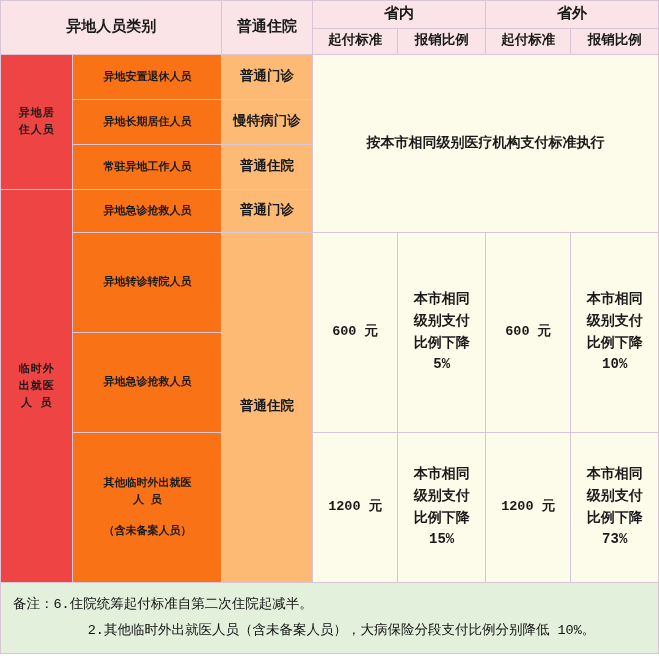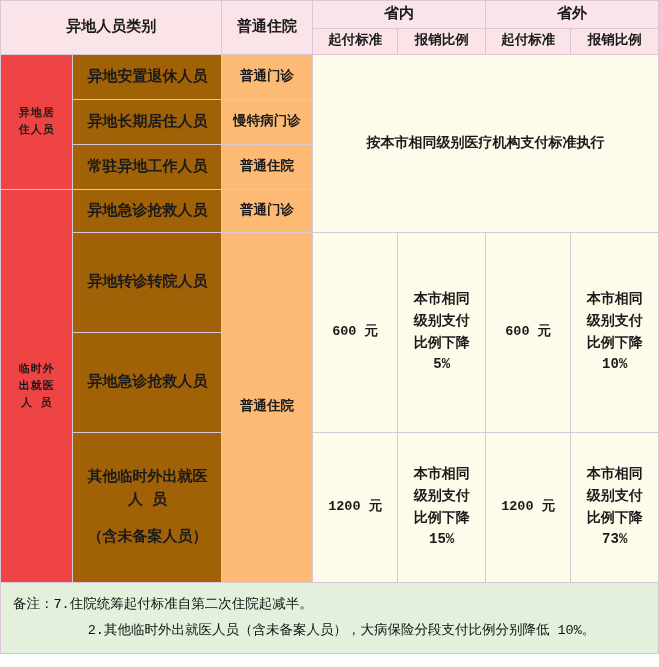--- a/index.html
+++ b/index.html
@@ -45,22 +45,22 @@
     font-size: 13.5px;
   }
   
   .cat-blue {
     background: #ef4444;
     font-size: 11px;
     letter-spacing: 1px;
   }
   
   .person {
-    background: #a16207;
-    font-size: 15px;
+    background: #f97316;
+    font-size: 11px;
     margin-left: 16px;
   }
   
   .treat {
     background: #fdba74;
     font-size: 13.5px;
   }
   
   .val {
     background: #fdfbe9;
@@ -197,17 +197,17 @@
           <div>本市相同</div>
           <div>级别支付</div>
           <div>比例下降</div>
           <div>73%</div>
         </td>
       </tr>
     </tbody>
   </table>
 
   <div class="remark">
-    <div>备注：7.住院统筹起付标准自第二次住院起减半。</div>
+    <div>备注：6.住院统筹起付标准自第二次住院起减半。</div>
     <div class="r2">2.其他临时外出就医人员（含未备案人员），大病保险分段支付比例分别降低 10%。</div>
   </div>
 
 </div>
 
 </body></html>

